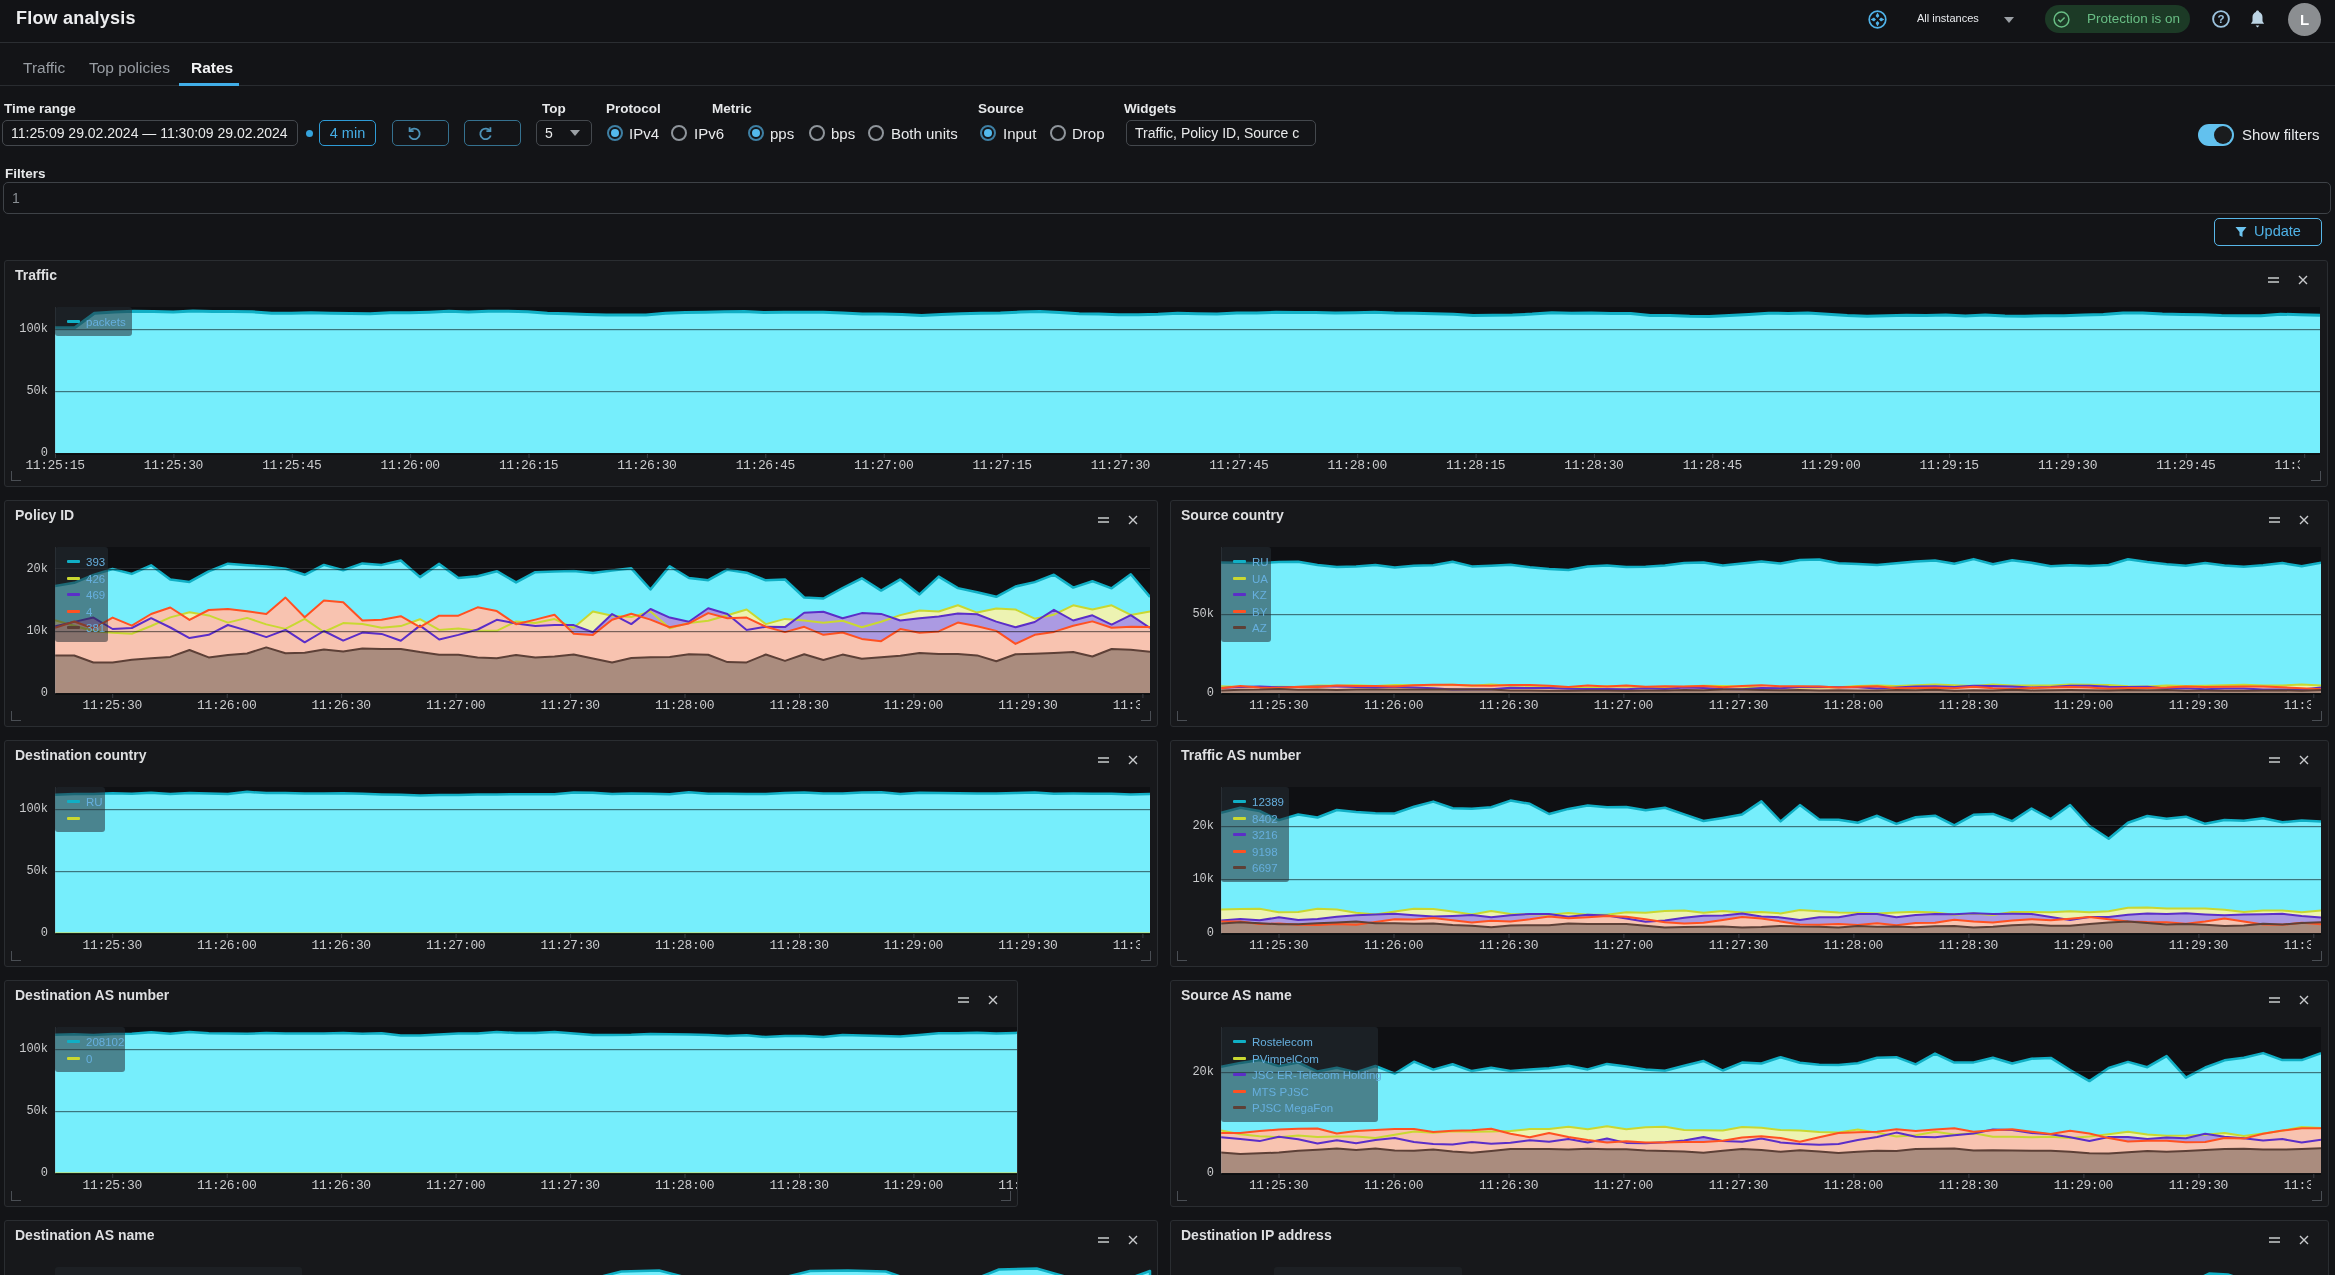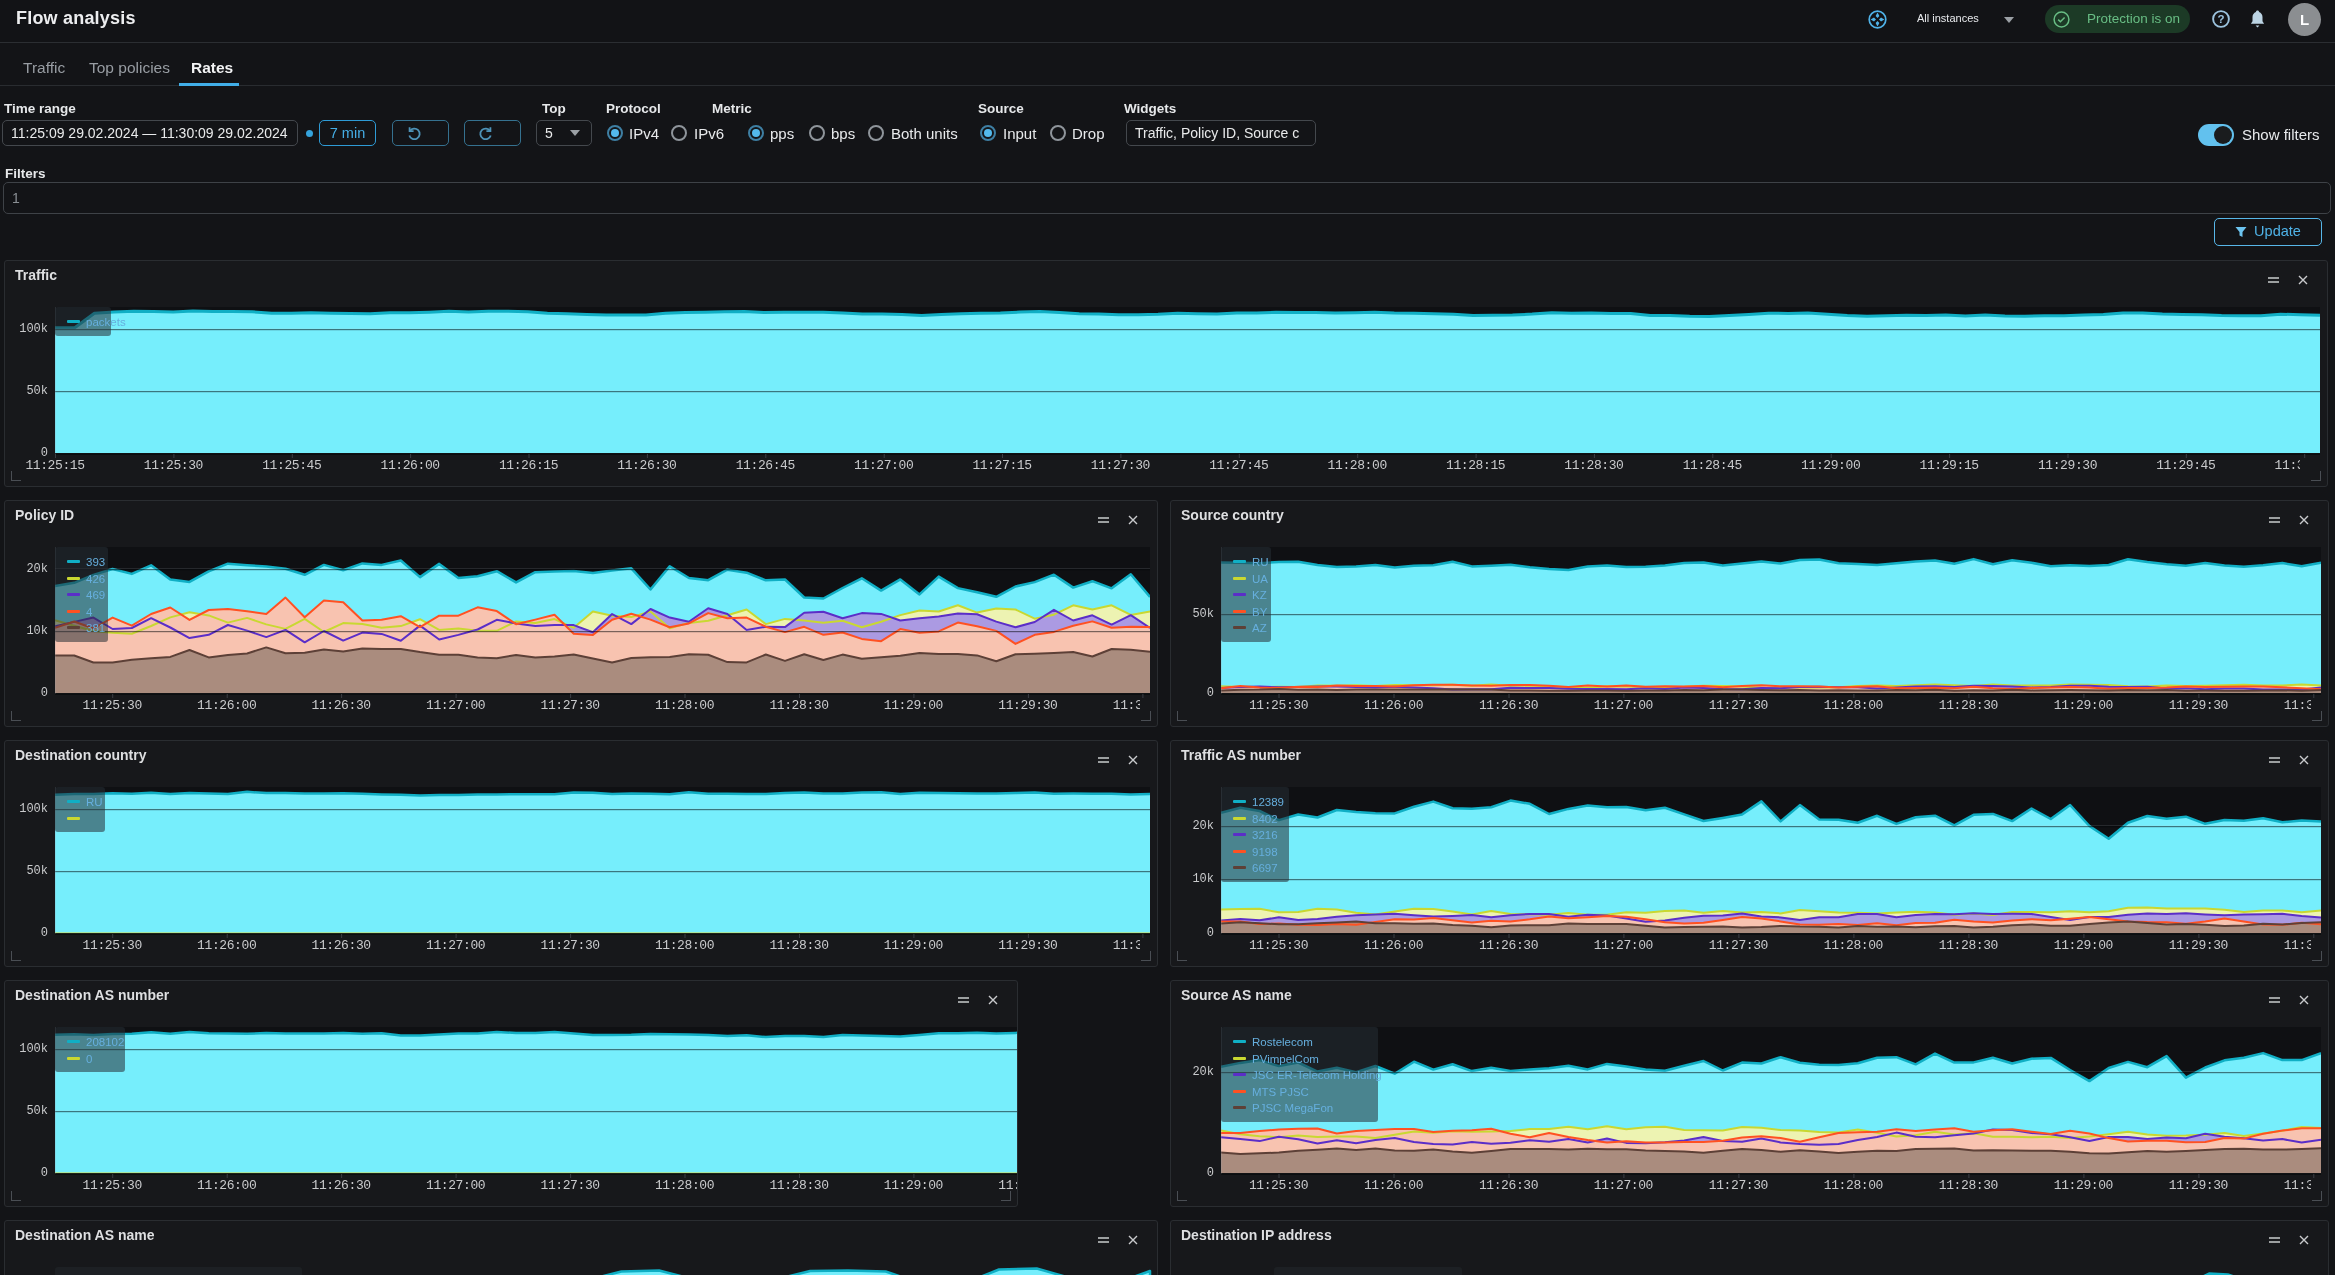--- a/index.html
+++ b/index.html
@@ -70,21 +70,21 @@
 </div>
 <div class="tabs">
  <div class="tab" style="left:23px">Traffic</div>
  <div class="tab" style="left:89px">Top policies</div>
  <div class="tab act" style="left:191px">Rates</div>
  <div class="tabline"></div>
 </div>
 <div class="lbl" style="left:4px;top:101px">Time range</div>
 <div class="inp" style="left:2px;top:120px;width:296px">11:25:09 29.02.2024 — 11:30:09 29.02.2024</div>
 <div class="dot"></div>
-<div class="btn" style="left:319px;top:120px;width:57px;border:1px solid #2E9BD6;color:#45ADE5;font-weight:500;line-height:24px">7 min</div>
+<div class="btn" style="left:319px;top:120px;width:57px;border:1px solid #2E9BD6;color:#45ADE5;font-weight:500;line-height:24px">4 min</div>
 <div class="btn" style="left:392px;top:120px;width:57px;border:1px solid #35718F"></div>
 <svg style="position:absolute;left:405px;top:124px" width="18" height="18" viewBox="0 0 18 18">
     <path d="M4.6 3.2v4h4" fill="none" stroke="#4E93B8" stroke-width="1.8"></path>
     <path d="M4.9 7a5.3 5.3 0 11-.6 4.4" fill="none" stroke="#4E93B8" stroke-width="1.8"></path>
   </svg>
 <div class="btn" style="left:464px;top:120px;width:57px;border:1px solid #35718F"></div>
 <svg style="position:absolute;left:477px;top:124px" width="18" height="18" viewBox="0 0 18 18">
     <path d="M13.4 3.2v4h-4" fill="none" stroke="#4E93B8" stroke-width="1.8"></path>
     <path d="M13.1 7a5.3 5.3 0 10.6 4.4" fill="none" stroke="#4E93B8" stroke-width="1.8"></path>
   </svg>
@@ -180,21 +180,21 @@
       <span class="xl" style="left:1312.2px">11:28:00</span>
       <span class="xl" style="left:1430.6px">11:28:15</span>
       <span class="xl" style="left:1548.9px">11:28:30</span>
       <span class="xl" style="left:1667.3px">11:28:45</span>
       <span class="xl" style="left:1785.7px">11:29:00</span>
       <span class="xl" style="left:1904.1px">11:29:15</span>
       <span class="xl" style="left:2022.5px">11:29:30</span>
       <span class="xl" style="left:2140.8px">11:29:45</span>
       <span class="xl" style="left:2259.2px">11:30:00</span>
     </div>
-    <div class="leg" style="left:50px;top:46px;width:56px;height:28.5px">
+    <div class="leg" style="left:50px;top:46px;width:77px;height:28.5px">
       <div class="lrow"><span class="ldash" style="background:#10AFC5"></span><span class="ltxt">packets</span></div>
     </div>
     <div class="rc rcl"></div>
     <div class="rc rcr"></div>
   </div>
 <div class="panel" style="left:4px;top:500px;width:1154px;height:227px">
     <div class="ptitle">Policy ID</div>
     <div class="picons"><svg width="13" height="10" viewBox="0 0 13 10">
         <path d="M1 3h11M1 7h11" stroke="#C9CBCD" stroke-width="1.6"></path>
       </svg><svg class="px" width="10" height="10" viewBox="0 0 10 10">

